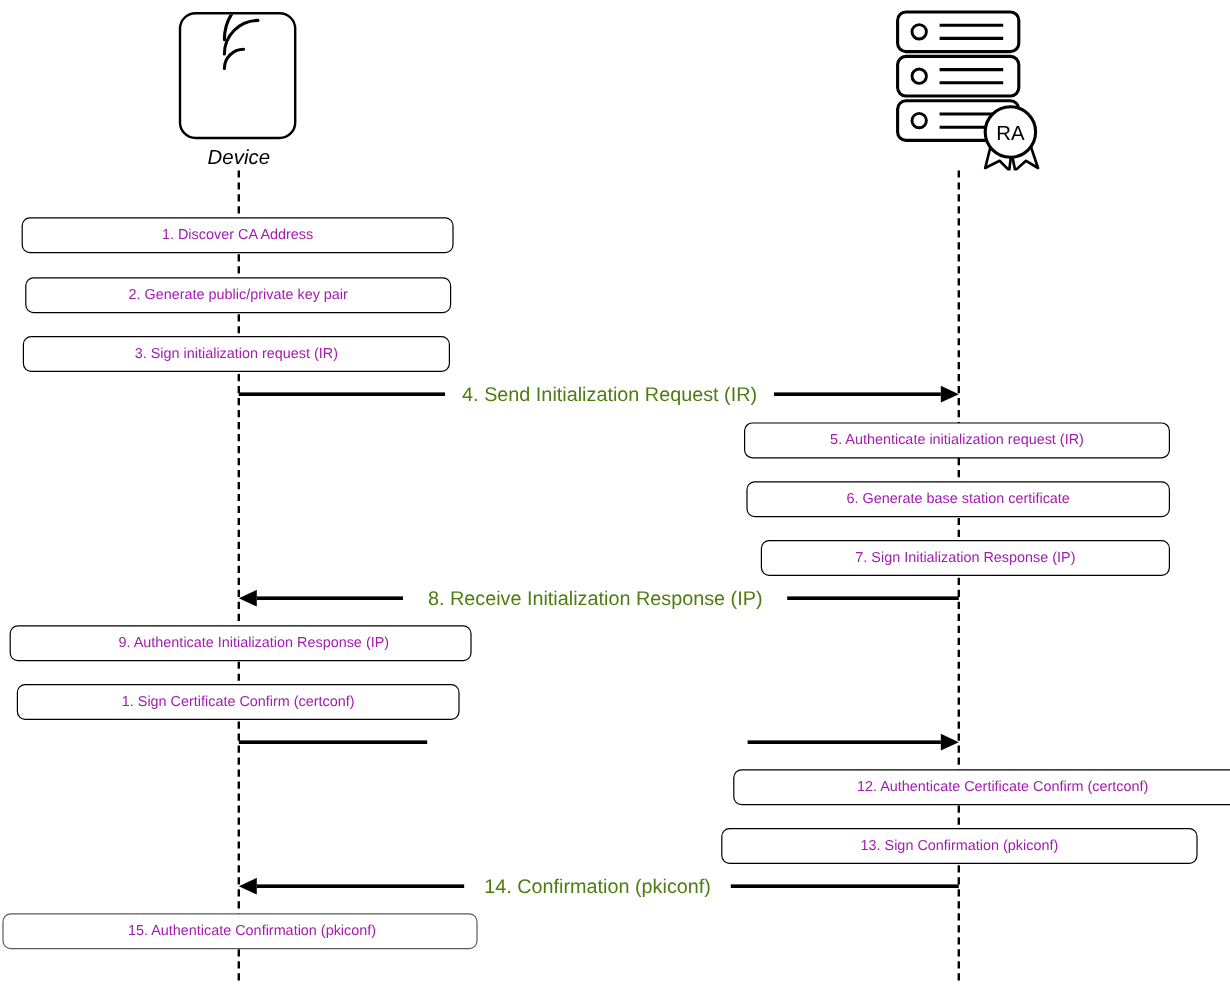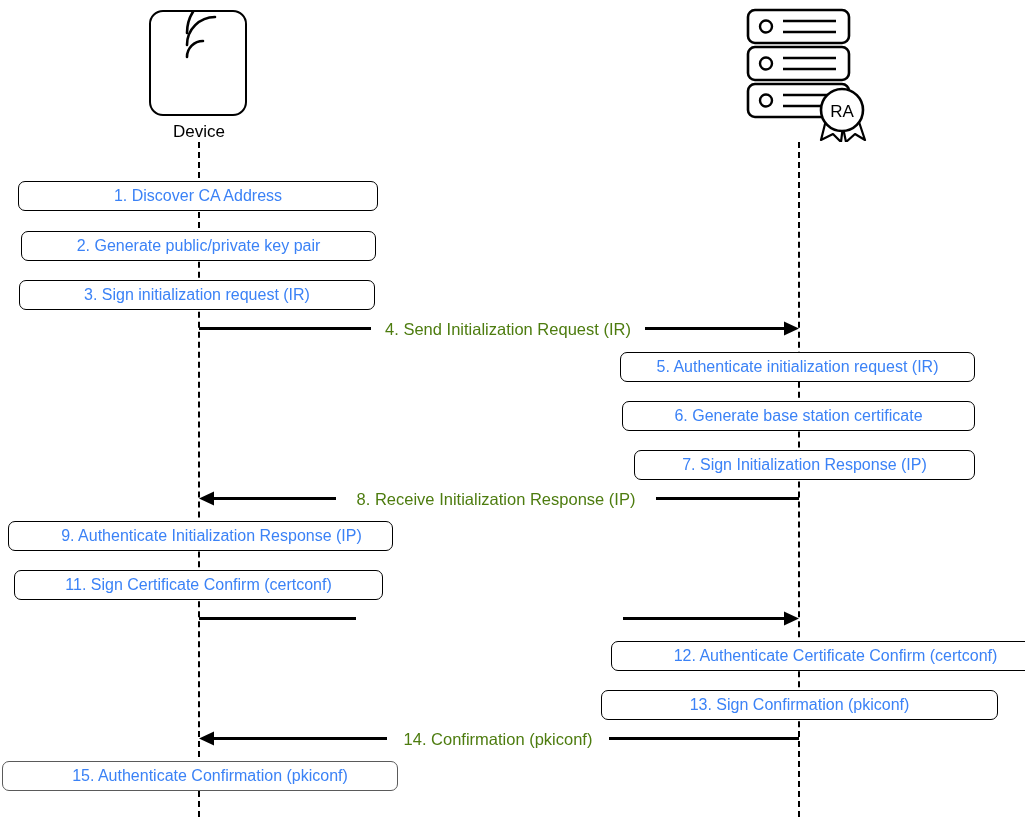--- a/index.html
+++ b/index.html
@@ -17,20 +17,21 @@
     width: 1025px;
     height: 822px;
     background: #ffffff;
     overflow: hidden;
   }
 
   
   .actor {
     position: absolute;
     text-align: center;
+    font-style: italic;
   }
   .actor-label {
     font-size: 17px;
     line-height: 20px;
     color: #000;
     white-space: nowrap;
   }
 
   
   .device-icon {
@@ -66,23 +67,23 @@
   
   .box {
     position: absolute;
     box-sizing: border-box;
     border: 1.6px solid #000;
     border-radius: 7px;
     background: #ffffff;
     height: 30px;
     line-height: 27px;
     text-align: center;
-    font-size: 16px;
+    font-size: 12px;
     white-space: nowrap;
-    color: #3b82f6;
+    color: #a21caf;
   }
   .box.soft { border-color: #5a5a5a; padding-left: 20px; }
 
   
   .msg {
     position: absolute;
     height: 22px;
   }
   .msg .seg {
     position: absolute;
@@ -191,21 +192,21 @@
 
   <div class="msg" style="left:199px; top:488px; width:492px;">
     <div class="head left" style="left:0px;"></div>
     <div class="seg" style="left:15px; width:122px;"></div>
     <div class="msg-label" style="left:137px; width:320px;">8. Receive Initialization Response (IP)</div>
     <div class="seg" style="left:457px; width:143px;"></div>
   </div>
 
   <div class="box" style="left:8px; top:521px; width:385px;padding-left:22px;">9. Authenticate Initialization Response (IP)</div>
 
-  <div class="box" style="left:14px; top:570px; width:369px;">11. Sign Certificate Confirm (certconf)</div>
+  <div class="box" style="left:14px; top:570px; width:369px;">1. Sign Certificate Confirm (certconf)</div>
 
   <div class="msg" style="left:199px; top:608px; width:600px;">
     <div class="seg" style="left:0px; width:157px;"></div>
     <div class="seg" style="left:424px; width:161px;"></div>
     <div class="head right" style="left:585px;"></div>
   </div>
 
   <div class="box" style="left:575px; top:641px; width:449px;margin-left:36px;">12. Authenticate Certificate Confirm (certconf)</div>
 
   <div class="box" style="left:601px; top:690px; width:397px;">13. Sign Confirmation (pkiconf)</div>

